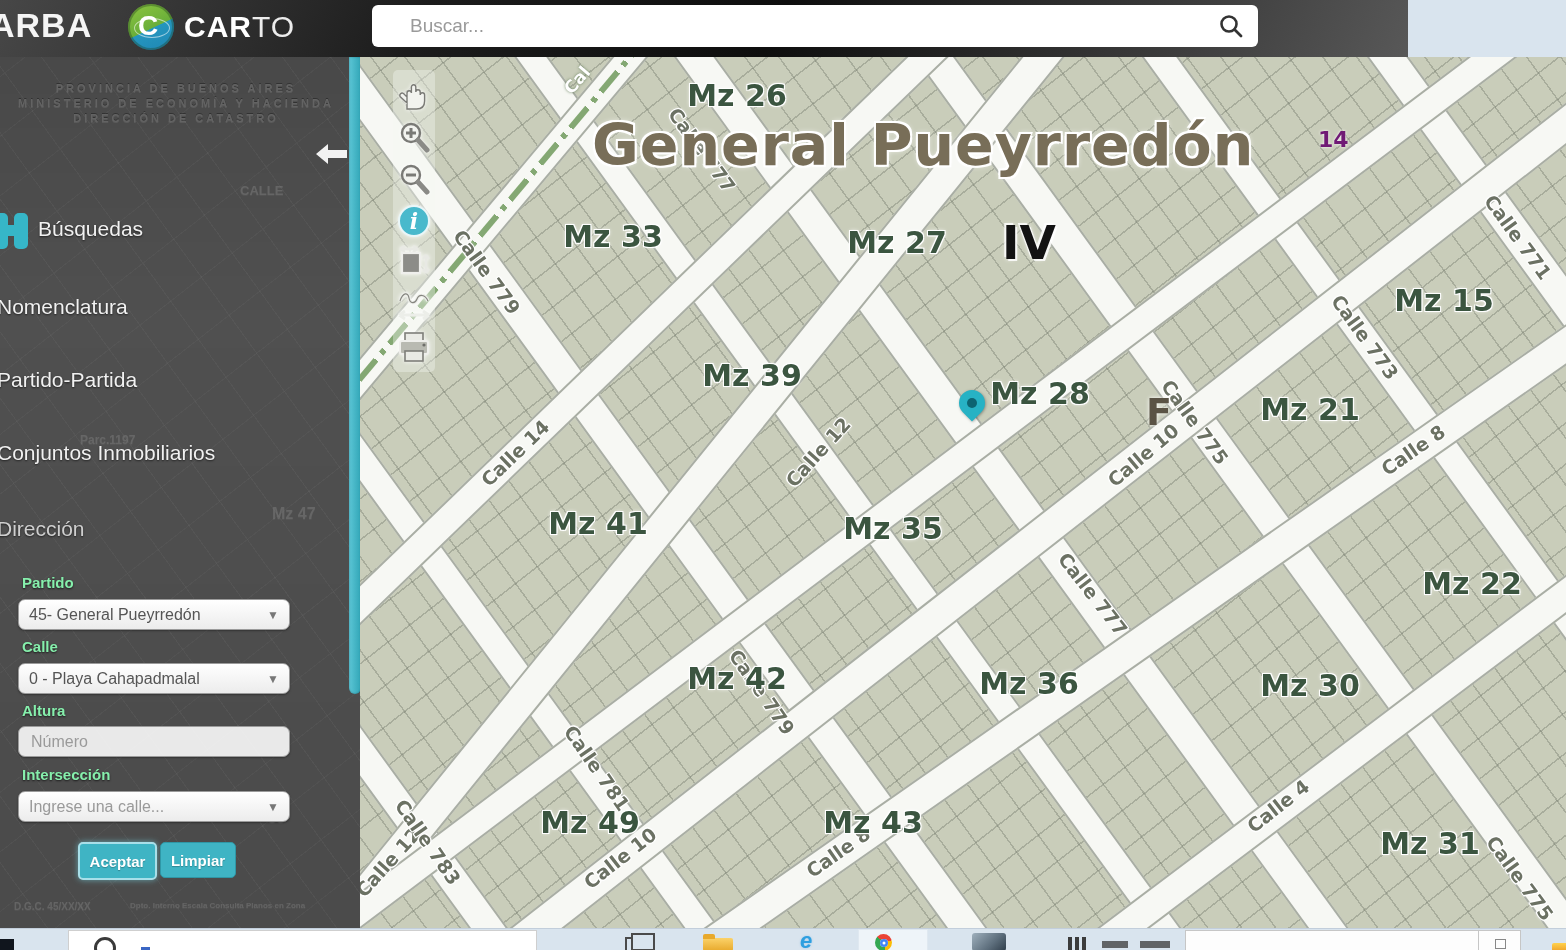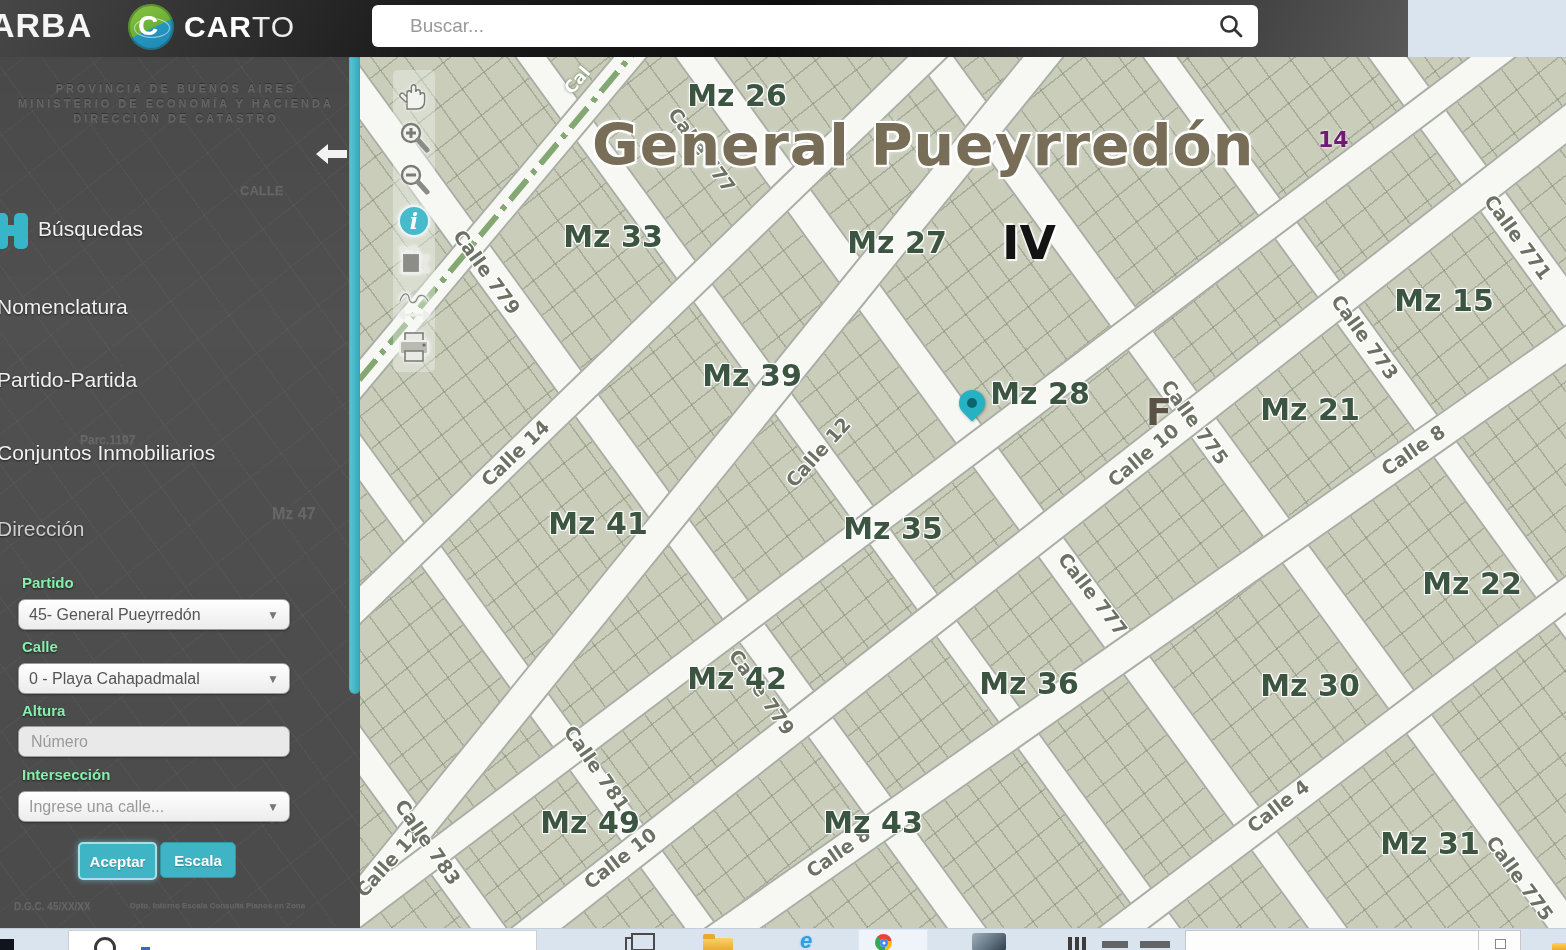--- a/index.html
+++ b/index.html
@@ -189,21 +189,21 @@
     <input type="text" placeholder="Número" style="">
   </div>
 
   <div class="form-label" style="top:709px">Intersección</div>
   <div class="ctl placeholder" style="top:734px">
     <span>Ingrese una calle...</span>
     <span class="caret">▼</span>
   </div>
 
   <div class="btn accept">Aceptar</div>
-  <div class="btn clear">Escala</div>
+  <div class="btn clear">Limpiar</div>
 
   <div class="menu-item" style="left:-3px;top:868px;color:#cbcbcb">Plano</div>
 
   <div class="scrollbar"></div>
 </div>
 
 <div class="map">
   <div class="parcels"></div>
   <div id="streets">
       <div class="street" style="width: 2600px; height: 28px; left: -1232px; top: 772px; transform: rotate(54deg);"></div>

